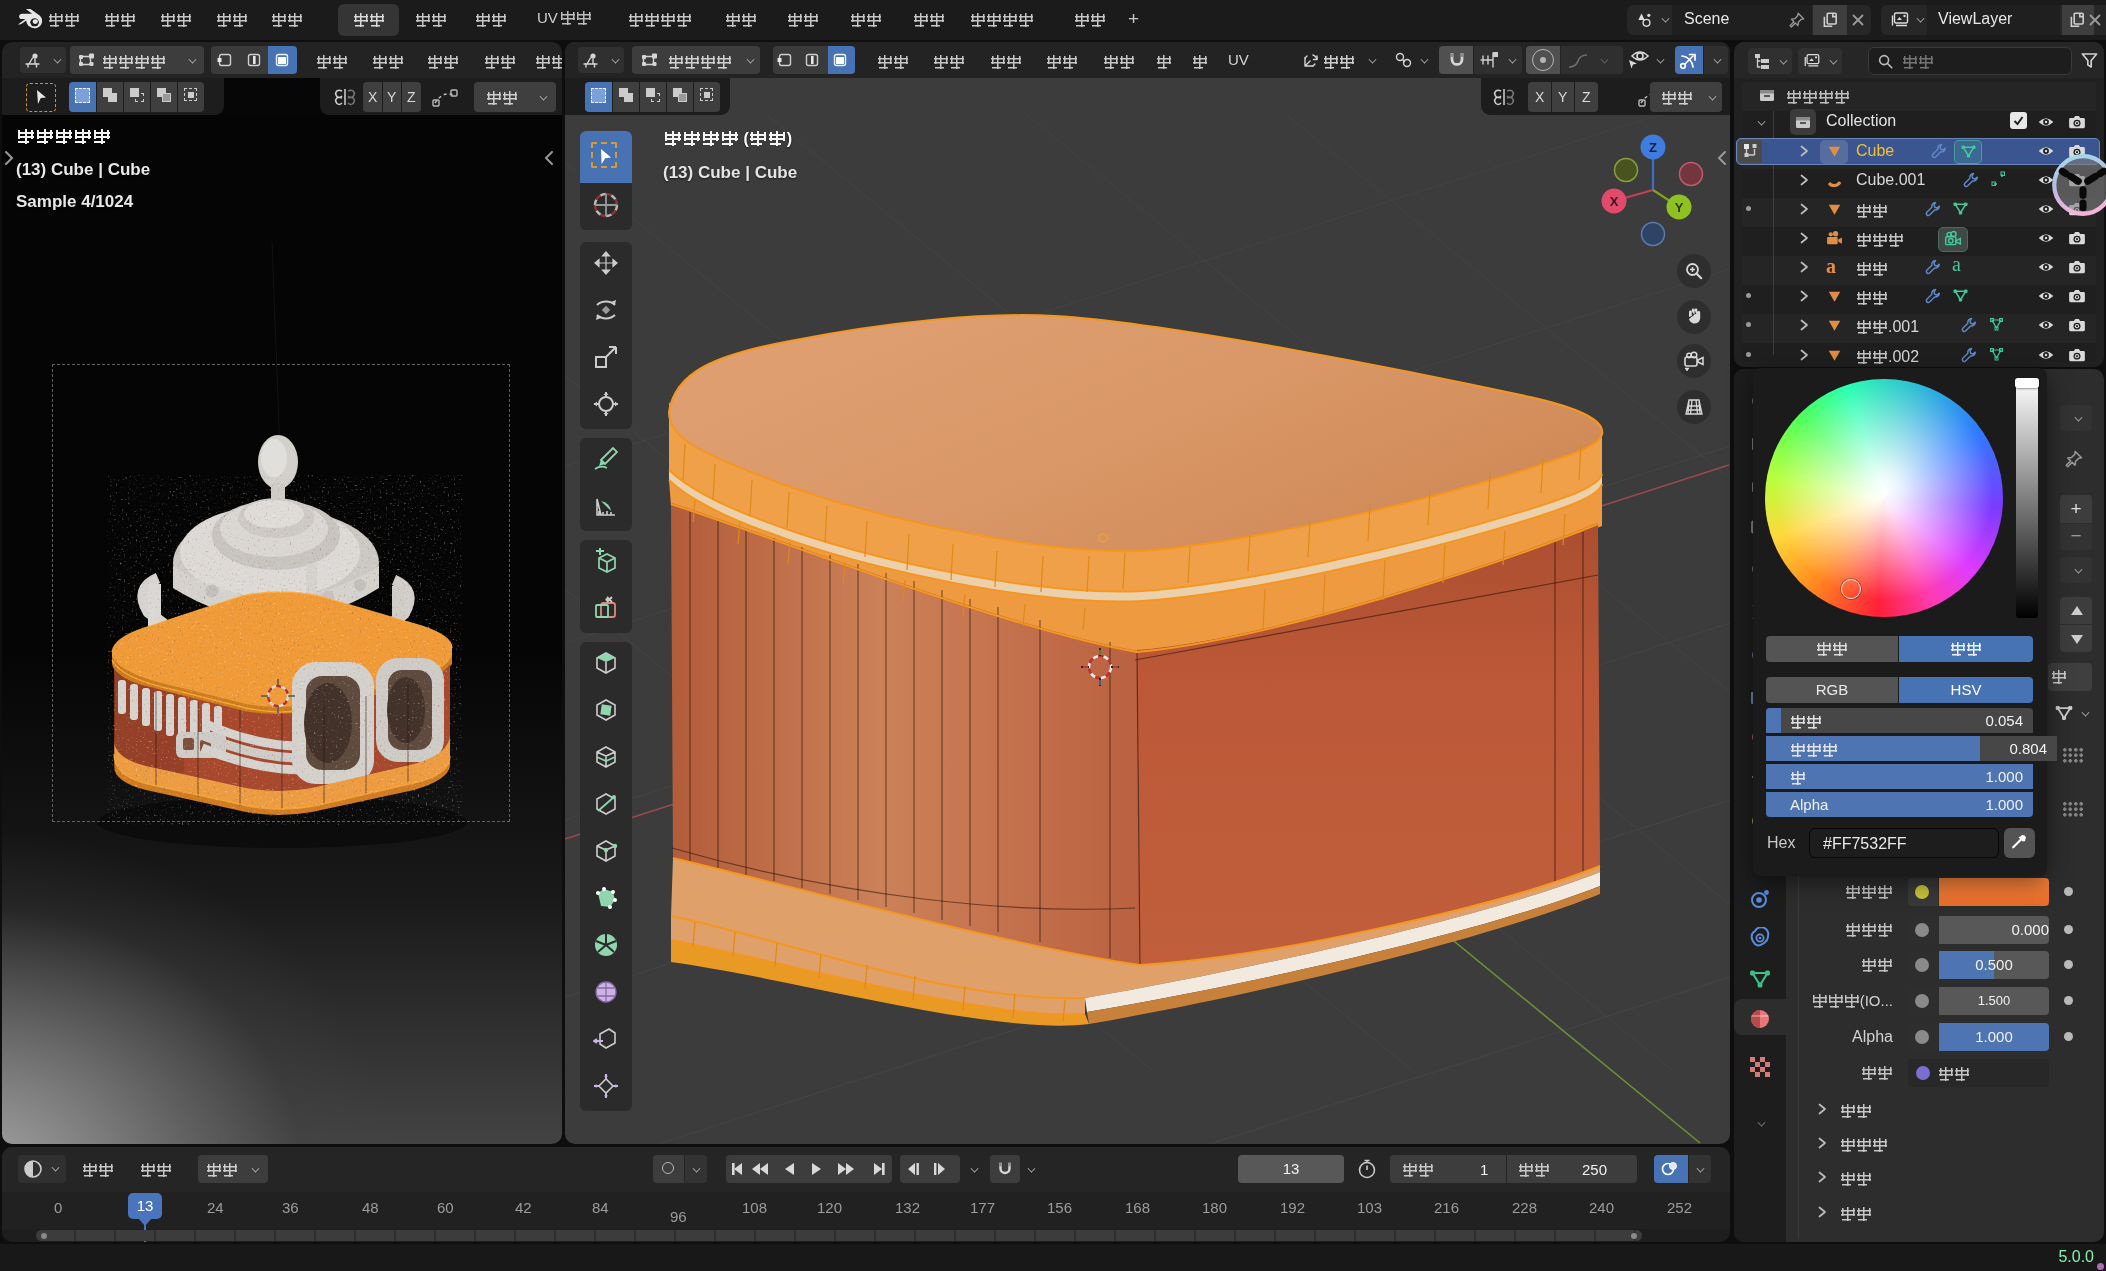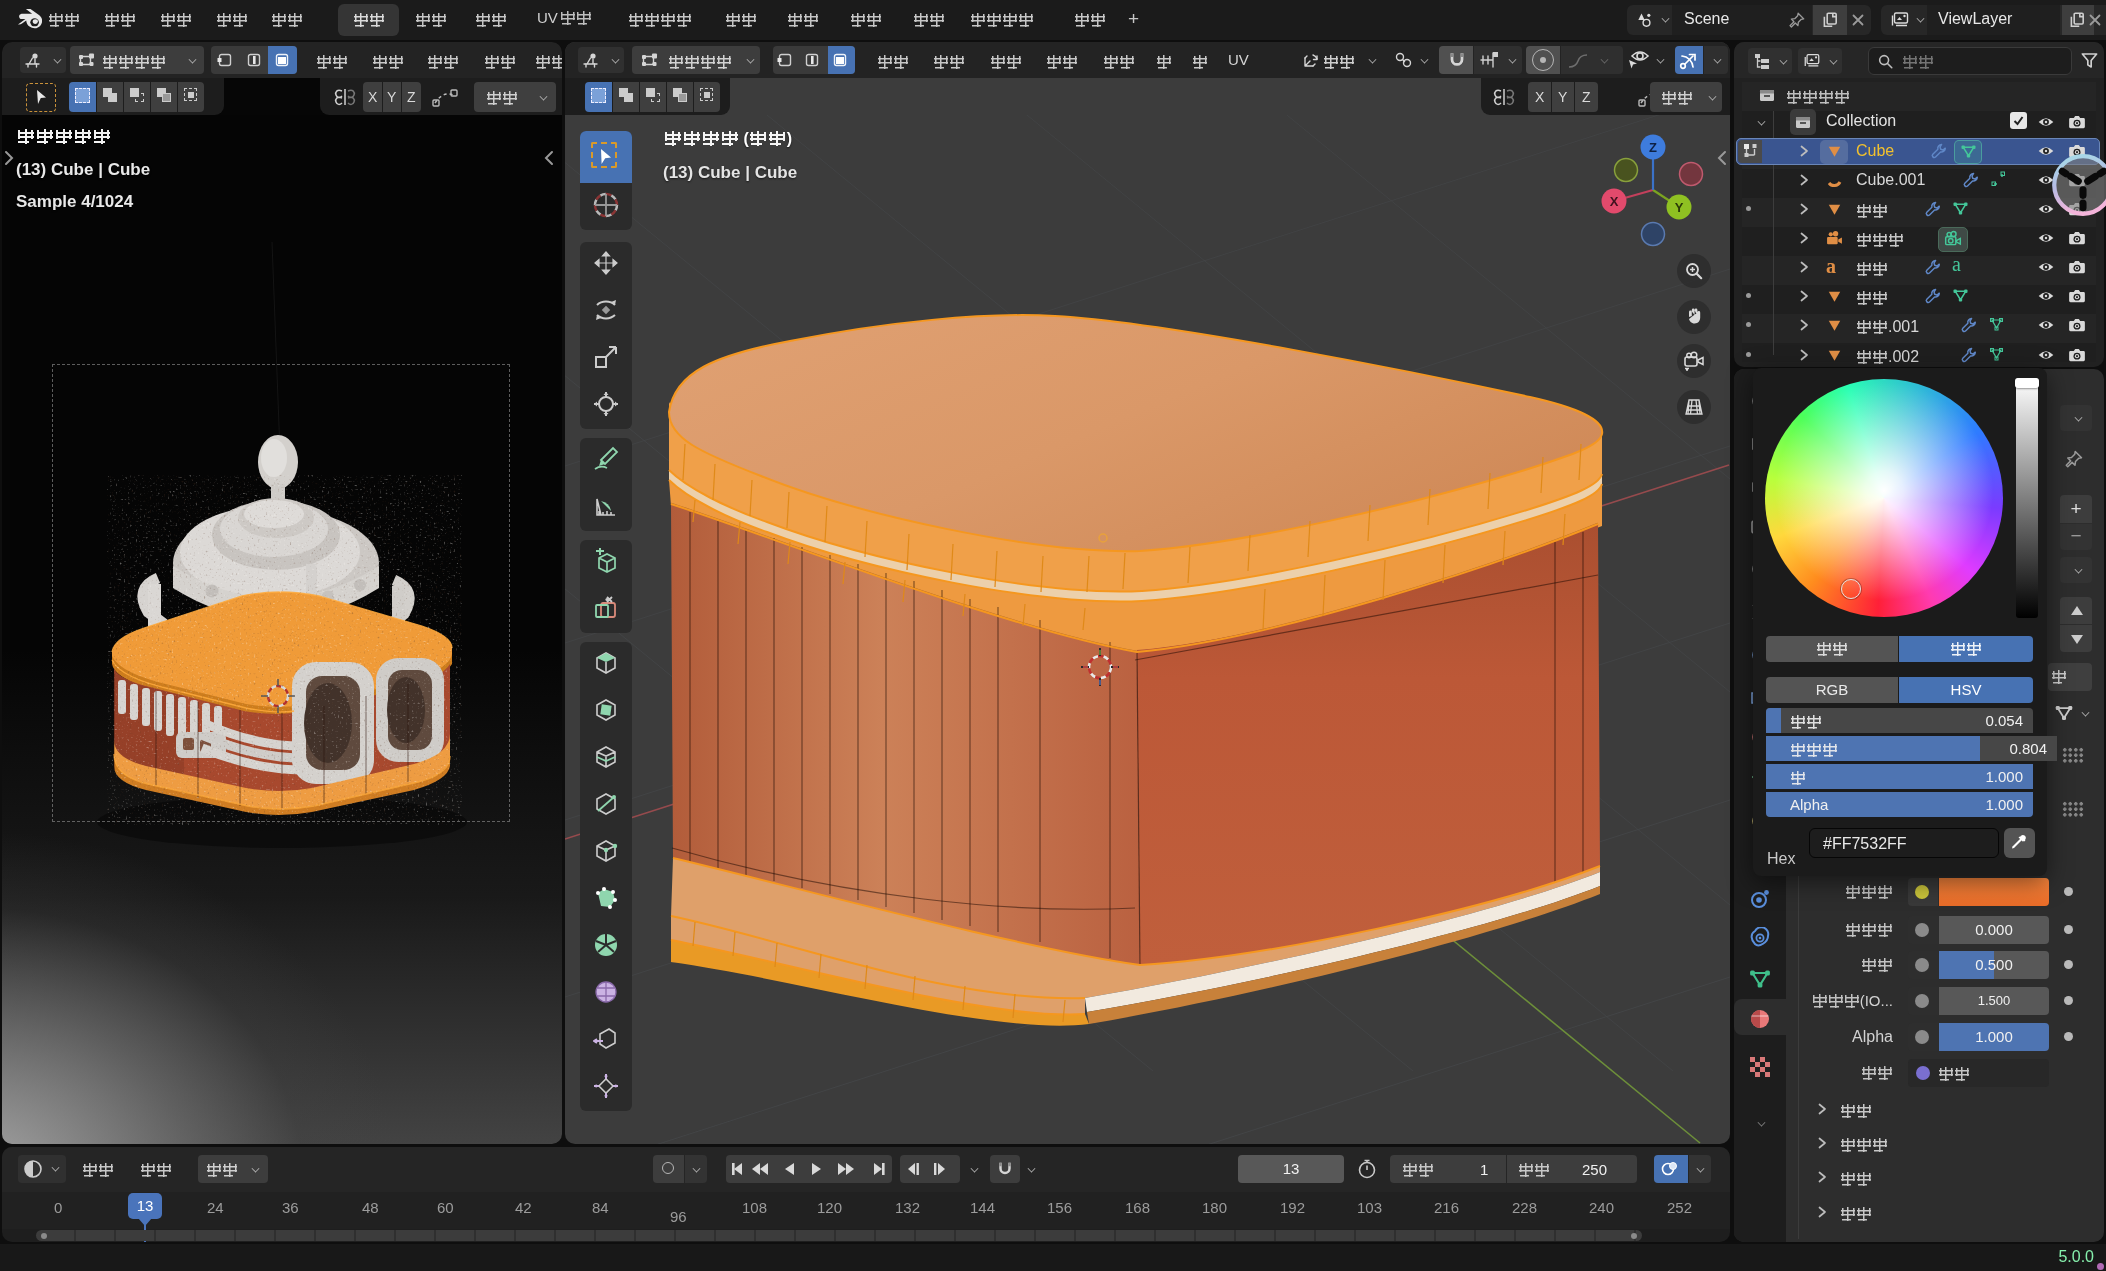--- a/index.html
+++ b/index.html
@@ -1058,21 +1058,21 @@
   
   <div class="ab" style="left:64px;top:500px;width:1px;height:370px;background:#3c3c3c"></div>
   <div class="ab" style="left:20px;top:514px;width:139px;text-align:right;color:#d2d2d2"><span class="cj"></span><span class="cj"></span><span class="cj"></span></div>
   <div class="ab" style="left:174px;top:509px;width:30px;height:28px;background:#393939;border-radius:4px 0 0 4px"></div>
   <div class="ab" style="left:181px;top:516px;width:14px;height:14px;background:#cbc53b;border-radius:50%"></div>
   <div class="ab" style="left:205px;top:509px;width:110px;height:28px;background:linear-gradient(#f8853c,#e96c28);border-radius:0 4px 4px 0"></div>
   <div class="ab" style="left:330px;top:518px;width:9px;height:9px;background:#b9b9b9;border-radius:50%"></div>
   <div class="ab" style="left:20px;top:552px;width:139px;text-align:right;color:#d2d2d2"><span class="cj"></span><span class="cj"></span><span class="cj"></span></div>
   <div class="ab" style="left:174px;top:547px;width:30px;height:28px;background:#2e2e2e;border-radius:4px 0 0 4px"></div>
   <div class="ab" style="left:181px;top:554px;width:14px;height:14px;background:#8a8a8a;border-radius:50%"></div>
-  <div class="ab" style="left:205px;top:547px;width:110px;height:28px;background:#585858;border-radius:0 4px 4px 0;color:#f0f0f0;text-align:center;line-height:28px;font-size:15px">0.000</div>
+  <div class="ab" style="left:205px;top:547px;width:110px;height:28px;background:#585858;border-radius:0 4px 4px 0;color:#f0f0f0;text-align:right;line-height:28px;font-size:15px">0.000</div>
   <div class="ab" style="left:330px;top:556px;width:9px;height:9px;background:#b9b9b9;border-radius:50%"></div>
   <div class="ab" style="left:20px;top:587px;width:139px;text-align:right;color:#d2d2d2"><span class="cj"></span><span class="cj"></span></div>
   <div class="ab" style="left:174px;top:582px;width:30px;height:28px;background:#2e2e2e;border-radius:4px 0 0 4px"></div>
   <div class="ab" style="left:181px;top:589px;width:14px;height:14px;background:#8a8a8a;border-radius:50%"></div>
   <div class="ab" style="left:205px;top:582px;width:110px;height:28px;background:linear-gradient(90deg,#4e74b2 0 55px,#585858 55px);border-radius:0 4px 4px 0;color:#f0f0f0;text-align:center;line-height:28px;font-size:15px">0.500</div>
   <div class="ab" style="left:330px;top:591px;width:9px;height:9px;background:#b9b9b9;border-radius:50%"></div>
   <div class="ab" style="left:20px;top:623px;width:139px;text-align:right;color:#d2d2d2"><span class="cj"></span><span class="cj"></span><span class="cj"></span>(IO...</div>
   <div class="ab" style="left:174px;top:618px;width:30px;height:28px;background:#2e2e2e;border-radius:4px 0 0 4px"></div>
   <div class="ab" style="left:181px;top:625px;width:14px;height:14px;background:#8a8a8a;border-radius:50%"></div>
   <div class="ab" style="left:205px;top:618px;width:110px;height:28px;background:#585858;border-radius:0 4px 4px 0;color:#f0f0f0;text-align:center;line-height:28px;font-size:13px">1.500</div>
@@ -1197,21 +1197,21 @@
       <span class="ab" style="left:205px;top:7px">24</span>
       <span class="ab" style="left:280px;top:7px">36</span>
       <span class="ab" style="left:360px;top:7px">48</span>
       <span class="ab" style="left:435px;top:7px">60</span>
       <span class="ab" style="left:513px;top:7px">42</span>
       <span class="ab" style="left:590px;top:7px">84</span>
       <span class="ab" style="left:668px;top:16px">96</span>
       <span class="ab" style="left:740px;top:7px">108</span>
       <span class="ab" style="left:815px;top:7px">120</span>
       <span class="ab" style="left:893px;top:7px">132</span>
-      <span class="ab" style="left:968px;top:7px">144</span>
+      <span class="ab" style="left:968px;top:7px">177</span>
       <span class="ab" style="left:1045px;top:7px">156</span>
       <span class="ab" style="left:1123px;top:7px">168</span>
       <span class="ab" style="left:1200px;top:7px">180</span>
       <span class="ab" style="left:1278px;top:7px">192</span>
       <span class="ab" style="left:1355px;top:7px">103</span>
       <span class="ab" style="left:1432px;top:7px">216</span>
       <span class="ab" style="left:1510px;top:7px">228</span>
       <span class="ab" style="left:1587px;top:7px">240</span>
       <span class="ab" style="left:1665px;top:7px">252</span>
   </div>
@@ -1252,21 +1252,21 @@
     <div class="ab" style="right:10px;top:4px;color:#f0f0f0;font-size:15px">0.804</div>
   </div>
   <div class="ab" style="left:13px;top:396px;width:267px;height:25px;background:#4e74b2;overflow:hidden">
     <div class="ab" style="left:24px;top:5px;color:#f0f0f0"><span class="cj"></span></div>
     <div class="ab" style="right:10px;top:4px;color:#f0f0f0;font-size:15px">1.000</div>
   </div>
   <div class="ab" style="left:13px;top:424px;width:267px;height:25px;background:#4e74b2;border-radius:0 0 4px 4px;overflow:hidden">
     <div class="ab" style="left:24px;top:4px;color:#f0f0f0;font-size:15px">Alpha</div>
     <div class="ab" style="right:10px;top:4px;color:#f0f0f0;font-size:15px">1.000</div>
   </div>
-  <div class="ab" style="left:14px;top:482px;color:#c9c9c9;font-size:16px">Hex</div>
+  <div class="ab" style="left:14px;top:466px;color:#c9c9c9;font-size:16px">Hex</div>
   <div class="ab" style="left:56px;top:460px;width:190px;height:30px;background:#1d1d1d;border:1px solid #060606;border-radius:6px"></div>
   <div class="ab" style="left:70px;top:467px;color:#e9e9e9;font-size:16px">#FF7532FF</div>
   <div class="ab" style="left:251px;top:460px;width:31px;height:30px;background:#545454;border-radius:6px"></div>
   <svg class="ab" style="left:256px;top:465px" width="20" height="20" viewBox="0 0 20 20">
       <path d="M13 7l-8 8l-2 .5l.5-2l8-8z" fill="#fff"></path>
       <path d="M12 4l4 4M11 5c2-4 6-2 5 1l-2 2l-4-4z" fill="#fff" stroke="#fff" stroke-width="1.2"></path>
     </svg>
 </div>
 
 <svg class="ab" style="left:2050px;top:152px" width="66" height="66" viewBox="0 0 70 70">

